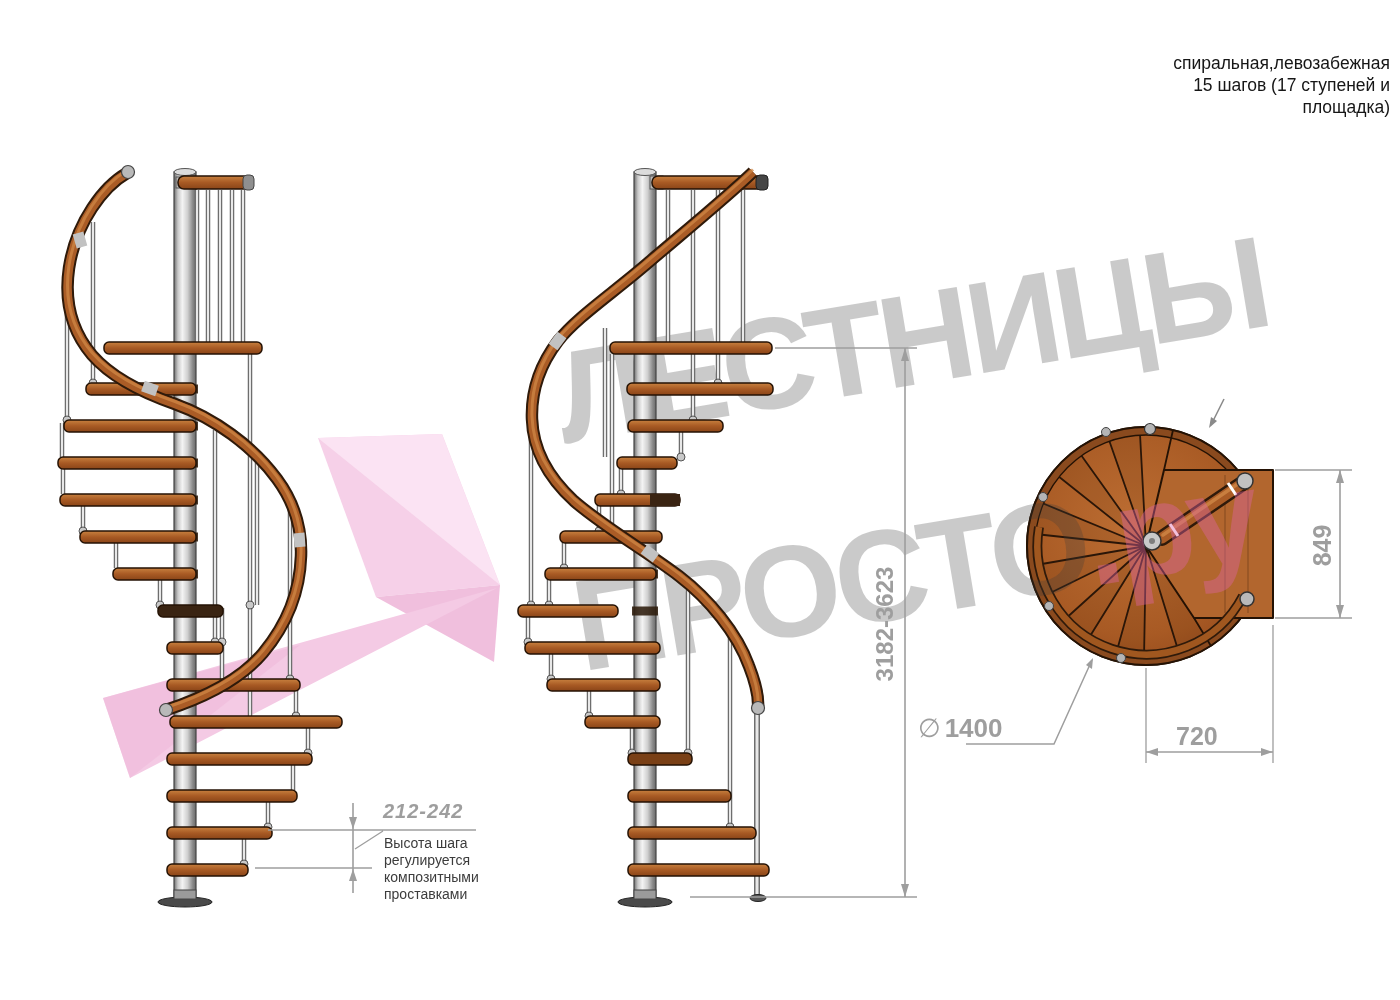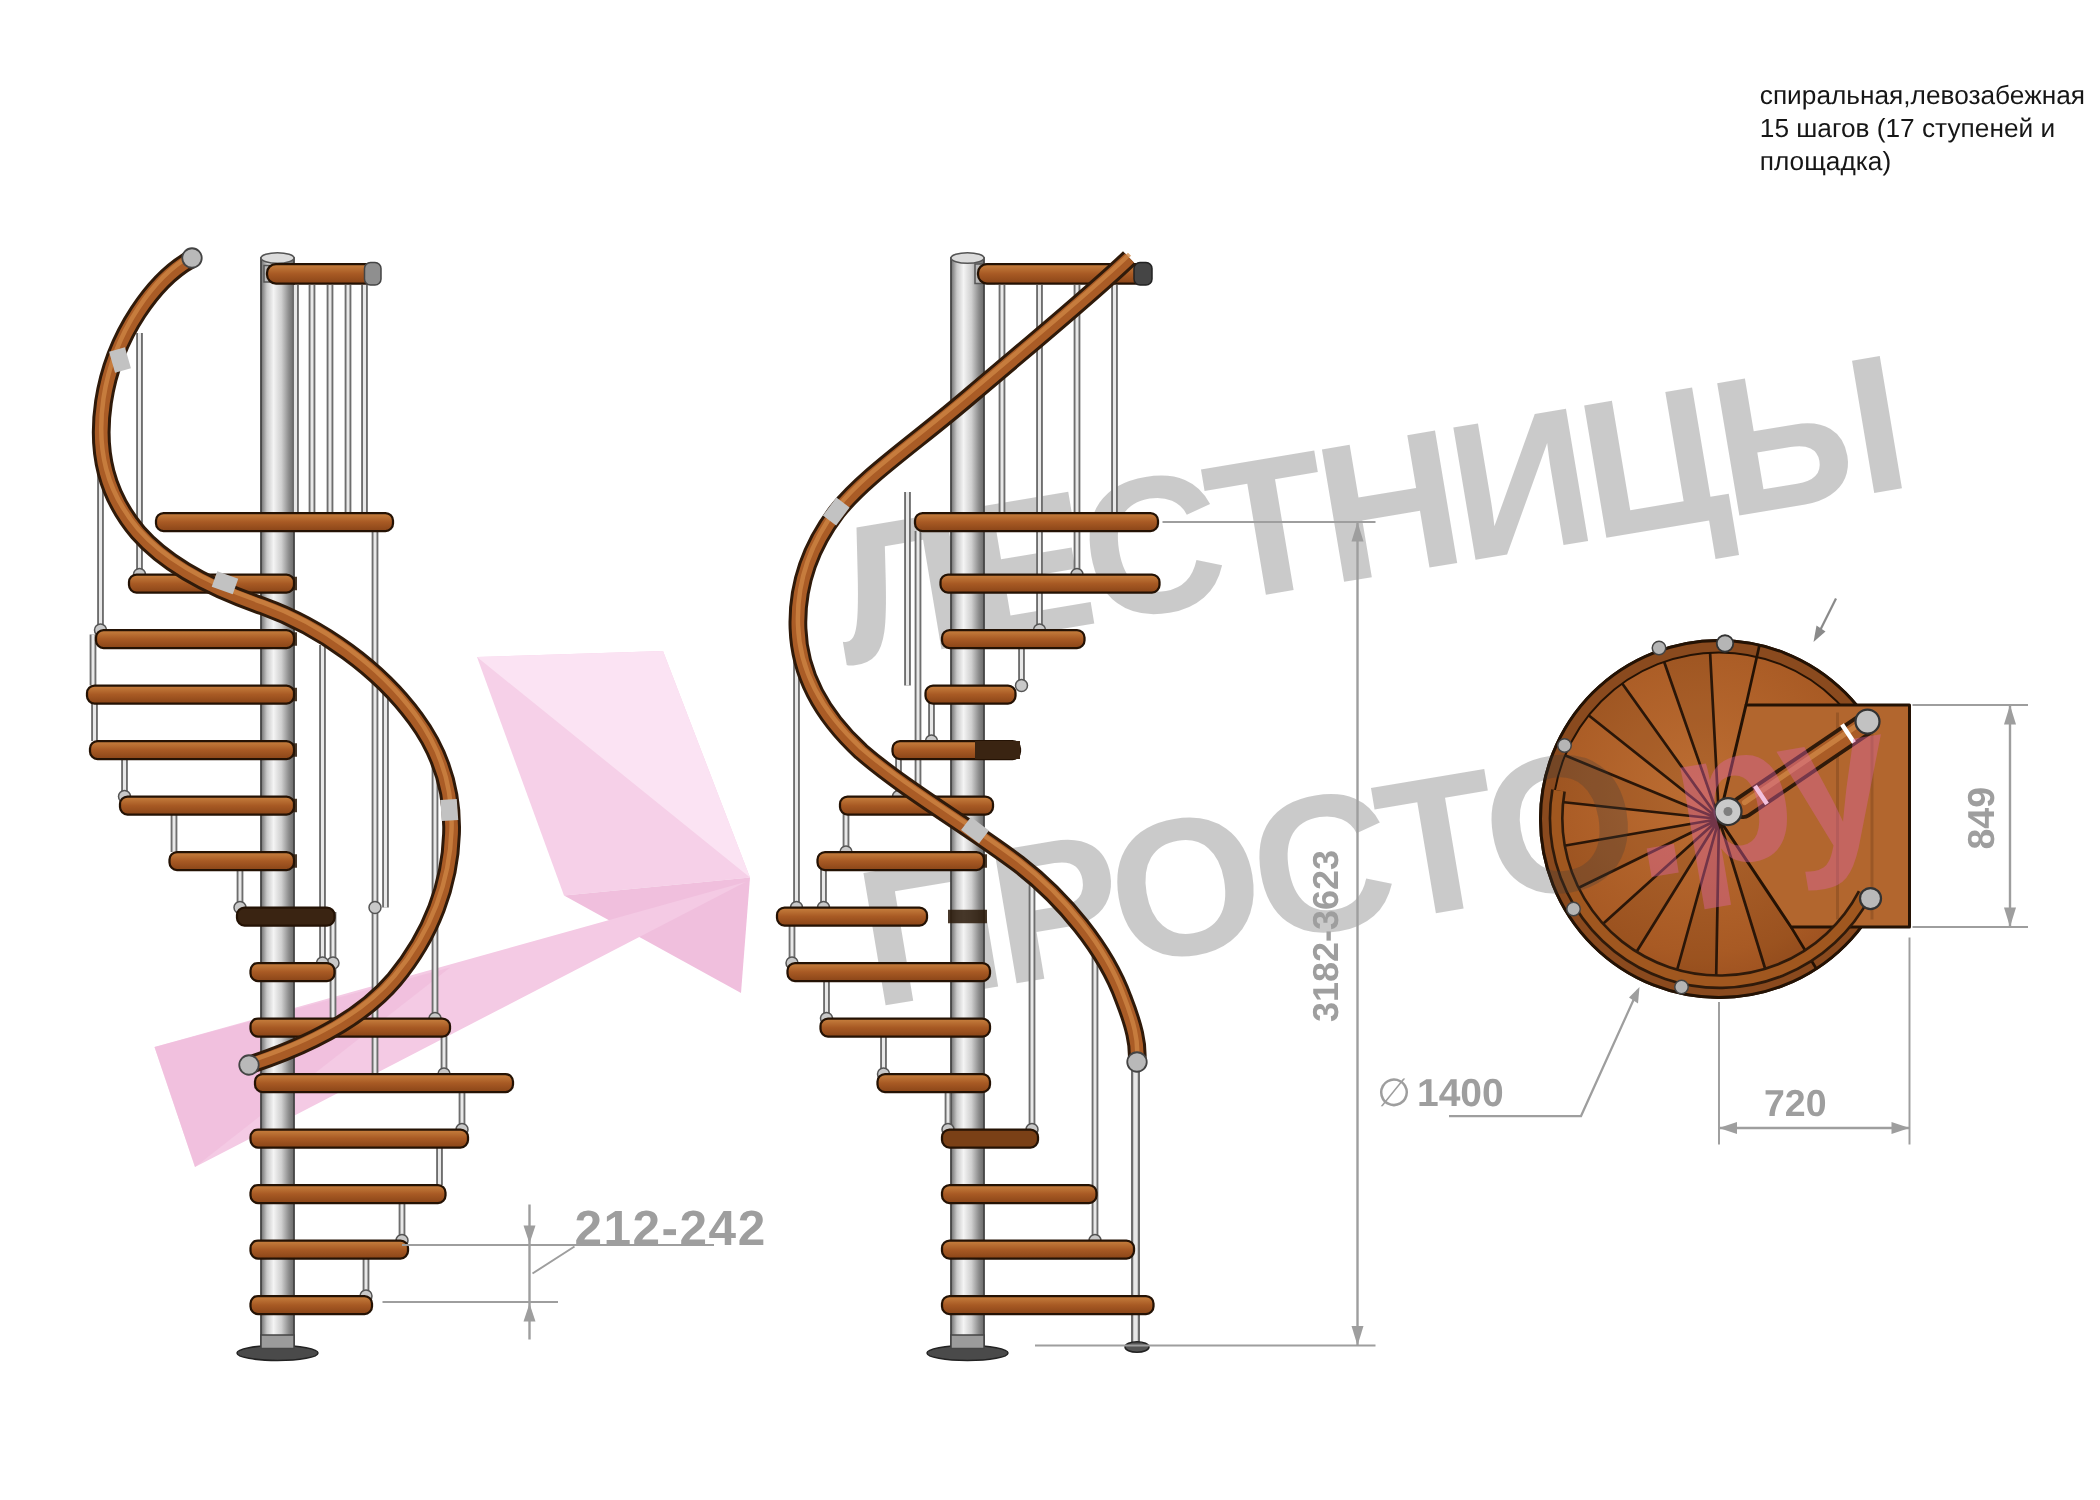--- a/index.html
+++ b/index.html
@@ -1,30 +1,30 @@
 <!DOCTYPE html>
 <html><head>
 <meta charset="utf-8">
 <style>
   html,body{margin:0;padding:0;background:#ffffff;}
   #stage{position:relative;width:1400px;height:1000px;background:#ffffff;overflow:hidden;
          font-family:"Liberation Sans", sans-serif;}
   svg{position:absolute;left:0;top:0;}
-  .title-block{position:absolute;top:52px;right:10px;
+  .title-block{position:absolute;top:52px;right:10px;text-align:right;
     font-size:17.5px;line-height:22px;color:#161616;font-weight:normal;}
   .wm{position:absolute;left:545px;top:330px;transform:rotate(-9.5deg);transform-origin:0 0;
       font-weight:bold;font-size:130px;line-height:140px;letter-spacing:-5px;
       color:rgba(60,60,60,0.27);white-space:nowrap;pointer-events:none;}
   .wm-line2{margin-top:88px;margin-left:-20px;}
   .wm-pink{color:rgba(222,100,170,0.40);}
   .dim-label{position:absolute;color:#9e9e9e;font-weight:bold;white-space:nowrap;}
   .lbl-total{left:826px;top:610px;width:118px;text-align:center;font-size:24px;transform:rotate(-90deg);}
   .lbl-849{left:1294px;top:531px;width:56px;text-align:center;font-size:25px;transform:rotate(-90deg);}
   .lbl-720{left:1176px;top:722px;width:66px;font-size:25px;}
-  .lbl-step{left:383px;top:800px;font-size:33px;letter-spacing:1px;}
+  .lbl-step{left:383px;top:800px;font-size:20px;letter-spacing:1px;font-style:italic;}
   .lbl-diam{left:918px;top:713px;font-size:26px;}
   .lbl-diam .sym{font-weight:normal;margin-right:4px;}
   .note{position:absolute;left:384px;top:835px;font-size:14px;line-height:17px;color:#3c3c3c;}
 </style>
 </head>
 <body>
 <div id="stage">
 
 <svg width="1400" height="1000" viewBox="0 0 1400 1000">
   <defs>
@@ -280,17 +280,23 @@
 </svg>
 
 <div class="title-block">
   <div>спиральная,левозабежная</div>
   <div>15 шагов (17 ступеней и</div>
   <div>площадка)</div>
 </div>
 
 <div class="dim-label lbl-total">3182-3623</div>
 <div class="dim-label lbl-step">212-242</div>
+<div class="note">
+  <div>Высота шага</div>
+  <div>регулируется</div>
+  <div>композитными</div>
+  <div>проставками</div>
+</div>
 <div class="dim-label lbl-849">849</div>
 <div class="dim-label lbl-720">720</div>
 <div class="dim-label lbl-diam"><span class="sym">∅</span><span>1400</span></div>
 
 </div>
 
 </body></html>

